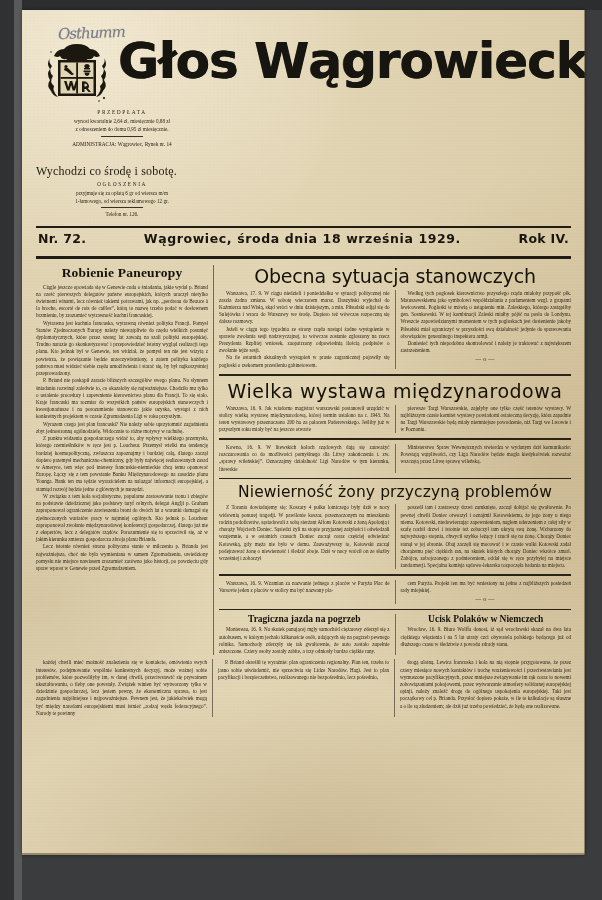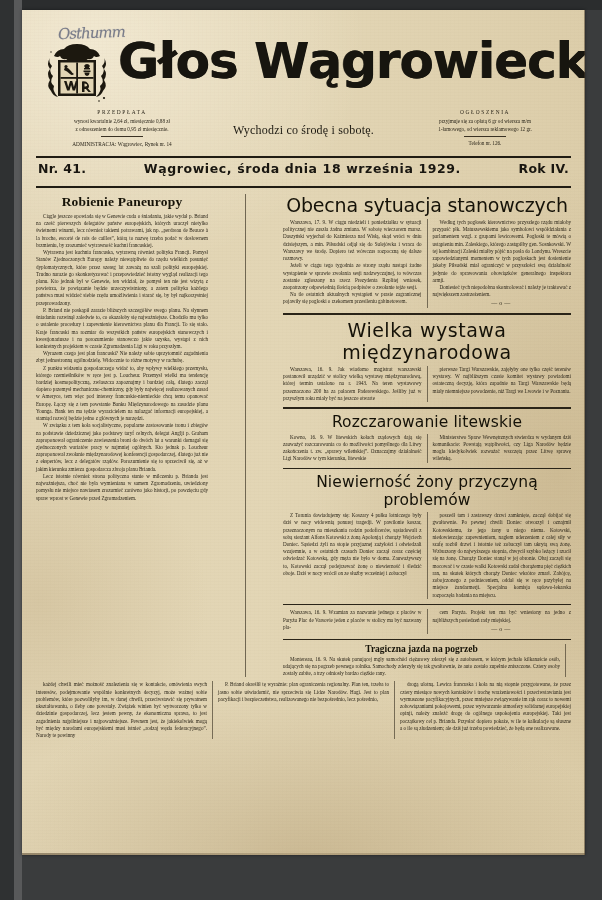--- a/index.html
+++ b/index.html
@@ -60,21 +60,21 @@
   .title-wrap{flex:1;margin-left:2px;}
   .paper-title{
     font-family:"DejaVu Sans", sans-serif;
     font-weight:bold;font-size:50px;line-height:.95;
     letter-spacing:-1px;color:#17150f;
     white-space:nowrap;margin:0;
     text-shadow:0.4px 0 0 #17150f, -0.4px 0 0 rgba(23,21,15,.6);
   }
 
   
-  .info-band{display:flex;align-items:flex-start;padding:4px 14px 0 14px;font-size:5.2px;}
+  .info-band{display:flex;align-items:flex-start;padding:4px 14px 0 14px;font-size:5.2px;flex-direction:column;}
   .info-col{text-align:center;color:#241f14;line-height:1.5;}
   .info-left{width:172px;}
   .info-mid{flex:1;padding-top:13px;}
   .info-right{width:172px;}
   .info-head{letter-spacing:1.6px;font-size:5.4px;margin-bottom:2px;}
   .info-line{font-size:5.2px;}
   .rule-sm{width:42px;height:1px;background:#3a3224;margin:2px auto;}
   .admin-line{font-size:5.3px;margin-top:4px;}
   .sub-slogan{
     font-family:"Liberation Serif", serif;font-size:12px;color:#1d1a12;
@@ -87,21 +87,21 @@
   .issue-bar{
     display:flex;align-items:center;justify-content:space-between;
     padding:3px 16px 3px 16px;
     font-family:"DejaVu Sans", sans-serif;font-weight:bold;
     font-size:12.5px;color:#191610;letter-spacing:.3px;
   }
   .issue-date{letter-spacing:.6px;}
 
   
   .body-area{padding:6px 14px 0 14px;}
-  .cols{display:flex;gap:32px;}
+  .cols{display:flex;}
   .col{position:relative;}
   .col-sep{width:1px;background:#4a4131;opacity:.75;margin:0 5px;flex:0 0 1px;}
   .col-left{width:172px;flex:0 0 172px;}
   .col-rest{flex:1;}
 
   h2.hl-1{
     font-family:"Liberation Serif", serif;font-weight:bold;
     font-size:13.5px;text-align:center;color:#161308;
     margin:0 0 3px 0;letter-spacing:.2px;
   }
@@ -200,21 +200,21 @@
           <div class="info-head">OGŁOSZENIA</div>
           <div class="info-line">przyjmuje się za opłatą 6 gr od wiersza m/m</div>
           <div class="info-line">1-łamowego, od wiersza reklamowego 12 gr.</div>
           <div class="rule-sm"></div>
           <div class="phone-line">Telefon nr. 126.</div>
         </div>
       </div>
 
       <div class="rule-thick"></div>
       <div class="issue-bar">
-        <span>Nr. 41.</span>
+        <span>Nr. 72.</span>
         <span class="issue-date">Wągrowiec, środa dnia 18 września 1929.</span>
         <span>Rok IV.</span>
       </div>
       <div class="rule-thick"></div>
 
       <div class="body-area">
         <div class="cols">
 
           <div class="col col-left">
             <h2 class="hl-1">Robienie Paneuropy</h2>
@@ -259,21 +259,20 @@
                 <div class="vsep"></div>
                 <div class="c">
                   <p class="txt">pierwsze Targi Warszawskie, zajęłyby one tylko część terenów wystawy. W najbliższym czasie komitet wystawy powiadomi ostateczną decyzję, która zapadnie na Targi Warszawskie będą miały niemniejsze powodzenie, niż Targi we Lwowie i w Poznaniu.</p>
                 </div>
               </div>
             </div>
 
             <div class="rule-col"></div>
 
             <div class="blk">
-              <h2 class="hl-sans hl-mid">Rozczarowanie litewskie</h2>
               <div class="two-up">
                 <div class="c">
                   <p class="txt">Kowno, 16. 9. W litewskich kołach rządowych dają się zauważyć rozczarowania co do możliwości pomyślnego dla Litwy zakończenia t. zw. „sprawy wileńskiej”. Oznaczajmy działalność Ligi Narodów w tym kierunku, litewskie</p>
                 </div>
                 <div class="vsep"></div>
                 <div class="c">
                   <p class="txt">Ministerstwo Spraw Wewnętrznych stwierdza w wydanym dziś komunikacie: Powstają wątpliwości, czy Liga Narodów będzie mogła kiedykolwiek rozważać wszczętą przez Litwę sprawę wileńską.</p>
                 </div>
               </div>
             </div>
@@ -309,20 +308,24 @@
             </div>
 
             <div class="rule-col thin"></div>
 
             <div class="two-up">
               <div class="c">
                 <h3 class="hl-ser">Tragiczna jazda na pogrzeb</h3>
                 <p class="txt">Montereau, 16. 9. Na skutek panującej mgły samochód ciężarowy zderzył się z autobusem, w którym jechało kilkanaście osób, udających się na pogrzeb pewnego rolnika. Samochody zderzyły się tak gwałtownie, że auto zostało zupełnie zniszczone. Cztery osoby zostały zabite, a trzy odniosły bardzo ciężkie rany.</p>
               </div>
               <div class="vsep"></div>
+              <div class="c">
+                <h3 class="hl-ser">Ucisk Polaków w Niemczech</h3>
+                <p class="txt">Wrocław, 16. 9. Biuro Wolffa donosi, iż sąd wrocławski skazał na dwa lata ciężkiego więzienia i na 5 lat utraty czci obywatela polskiego będącego już od dłuższego czasu w śledztwie z powodu zdrady stanu.</p>
+              </div>
             </div>
 
           </div>
         </div>
 
         <div class="three-up" style="margin-top:4px;">
           <div class="c">
             <p class="txt">każdej chwili mieć możność znalezienia się w kontakcie, omówienia swych interesów, podejmowanie wspólnie konkretnych decyzyj, może ważnej sobie problemów, które pozwoliłyby im, w danej chwili, przeciwstawić się prywatnem ukształtowaniu, o ileby one powstały. Zwiążek winien być wytworzony tylko w dziedzinie gospodarczej, lecz jestem pewny, że ekonomiczna sprawa, to jest zagadnienia najpilniejsze i najpoważniejsze. Pewnem jest, że jakiekolwiek mogą być między narodami europejskiemi musi istnieć „rodzaj węzła federacyjnego”. Narody te powinny</p>
           </div>
           <div class="vsep"></div>

